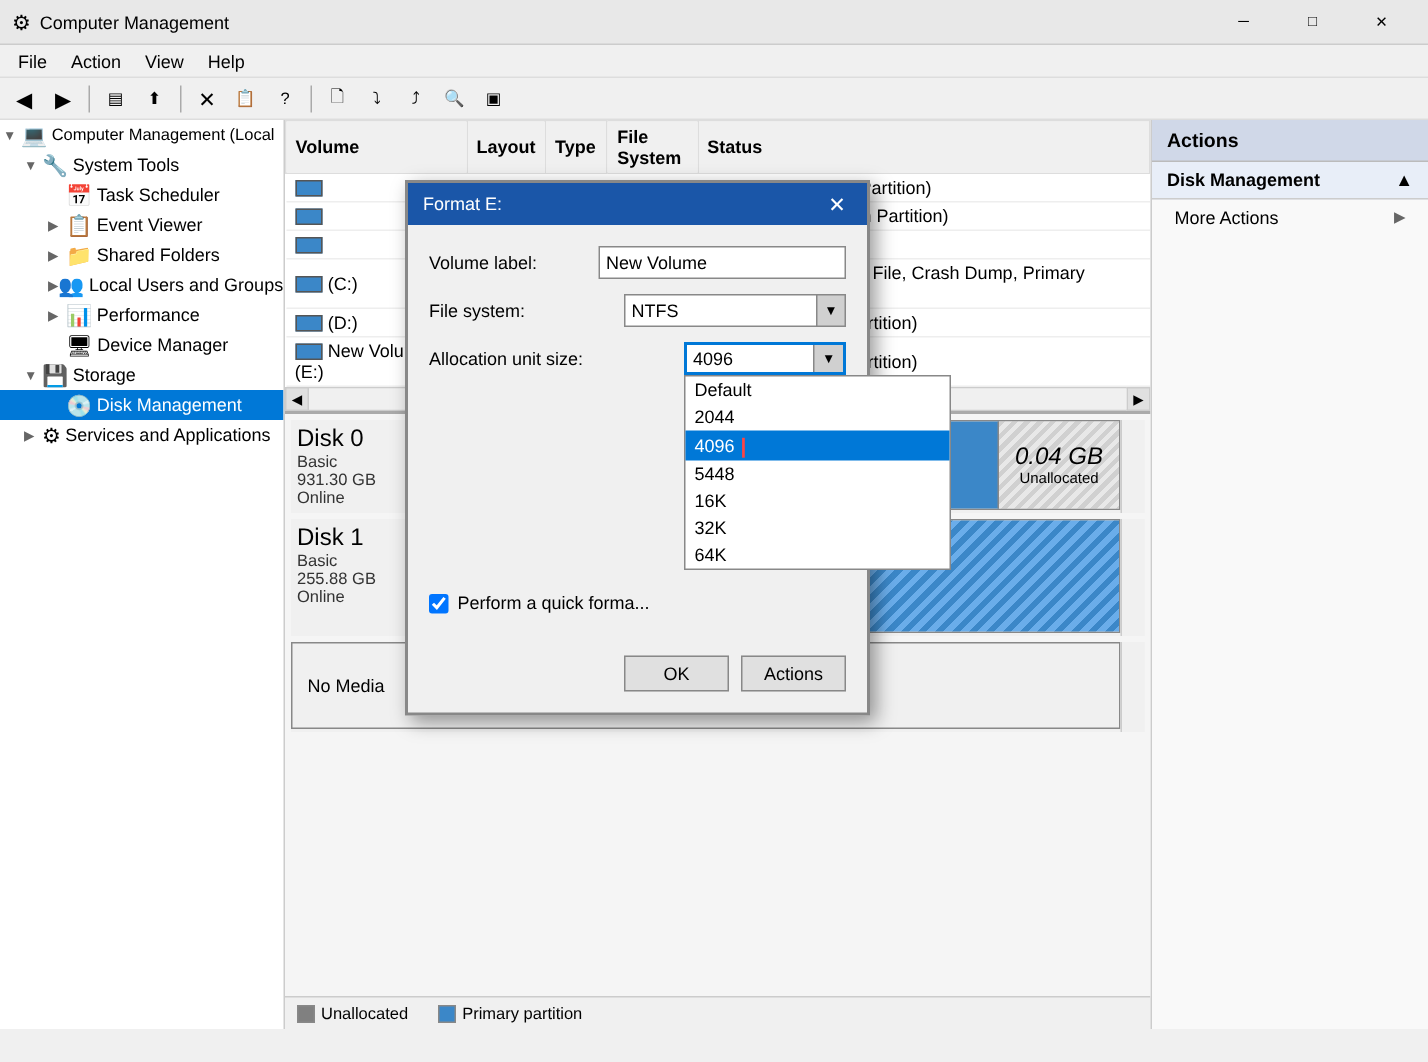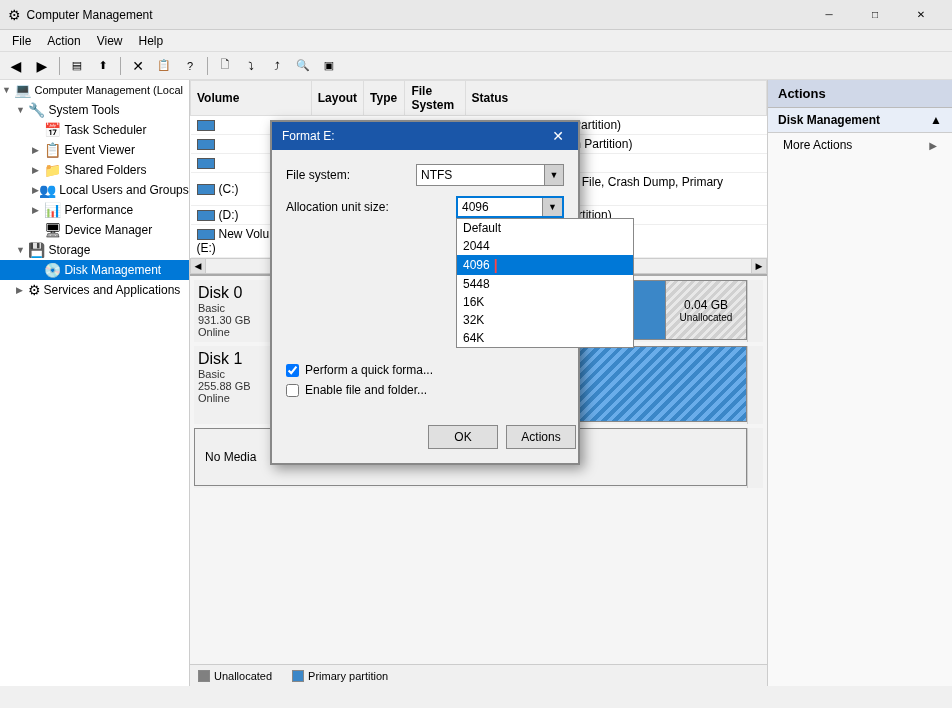--- a/index.html
+++ b/index.html
@@ -336,21 +336,21 @@
       align-items: center;
       margin-bottom: 6px;
     }
     .dialog-checkbox-row input[type=checkbox] {
       margin-right: 6px;
     }
     .dialog-footer {
       display: flex;
       justify-content: flex-end;
       gap: 8px;
-      padding: 8px 2px 14px;
+      padding: 8px 14px 14px;
     }
     .dialog-btn {
       min-width: 70px;
       height: 24px;
       background: #e0e0e0;
       border: 1px solid #888;
       cursor: pointer;
       font-size: 12px;
     }
   </style>
@@ -534,21 +534,21 @@
         <div class="disk-partitions" style="flex:1; display:flex; border:1px solid #888; height:60px;">
 
           <div style="width:40px; background:#1a56a8; border-right:1px solid #888;"></div>
 
           <div style="flex:1; background:#3b87c8; padding:3px 5px; overflow:hidden; border-right:1px solid #888;">
             <div style="font-size:10px; font-weight:bold;">H</div>
             <div style="font-size:10px;">4</div>
           </div>
 
           <div style="width:80px; background: repeating-linear-gradient(135deg,#d0d0d0,#d0d0d0 3px,#e8e8e8 3px,#e8e8e8 6px); display:flex;flex-direction:column;align-items:center;justify-content:center;">
-            <div style="font-size:12px;">0.04 GB</div>
+            <div style="font-size:16px;font-style:italic;">0.04 GB</div>
             <div style="font-size:10px;">Unallocated</div>
           </div>
         </div>
 
         <div style="width:16px; background:#f0f0f0; border-left:1px solid #ccc;"></div>
       </div>
 
       <div class="disk-row" style="display:flex; margin-bottom:4px; height:78px;">
         <div class="disk-label-col">
           <div class="disk-name">Disk 1</div>
@@ -602,20 +602,24 @@
 
 </div>
 
 <div id="format-dialog">
   <div class="dialog-titlebar">
     <span class="dialog-title">Format E:</span>
     <button class="dialog-close-btn">✕</button>
   </div>
   <div class="dialog-body">
 
+    <div class="dialog-row">
+      <span class="dialog-label">Volume label:</span>
+      <input class="dialog-input" type="text" value="New Volume" style="">
+    </div>
 
     <div class="dialog-row">
       <span class="dialog-label">File system:</span>
       <div class="dialog-select-wrapper">
         <select class="dialog-select">
           <option>NTFS</option>
         </select>
         <div class="dialog-select-arrow">▼</div>
       </div>
     </div>
@@ -641,23 +645,19 @@
           <div class="dropdown-item">64K</div>
         </div>
       </div>
     </div>
 
     <div style="margin-top: 145px;">
       <div class="dialog-checkbox-row">
         <input type="checkbox" checked="" id="qf" style="">
         <label for="qf">Perform a quick forma...</label>
       </div>
-      <div class="dialog-checkbox-row">
-        <input type="checkbox" id="ec" style="">
-        <label for="ec">Enable file and folder...</label>
-      </div>
     </div>
   </div>
   <div class="dialog-footer">
     <button class="dialog-btn">OK</button>
     <button class="dialog-btn">Actions</button>
   </div>
 </div>
 
 </body></html>

